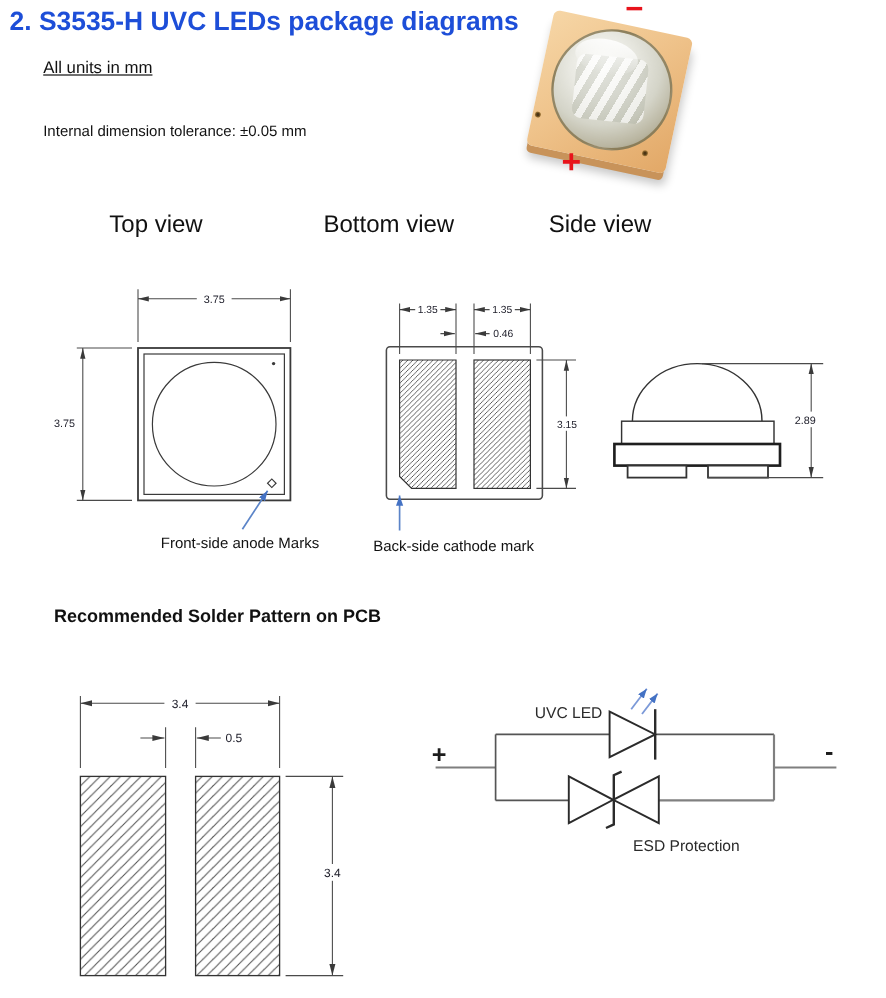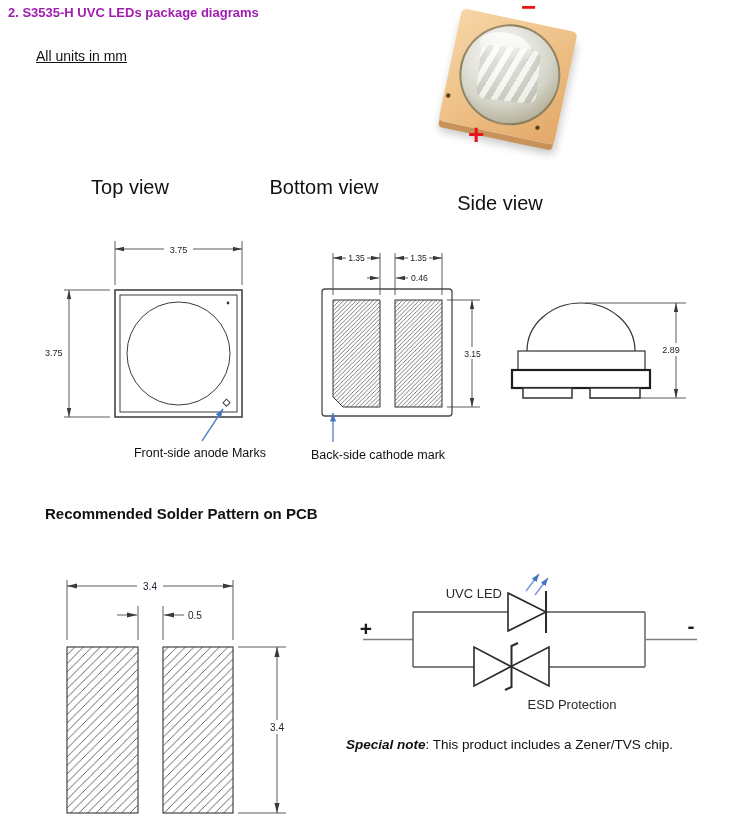--- a/index.html
+++ b/index.html
@@ -1,19 +1,19 @@
 <!DOCTYPE html>
 <html><head>
 <meta charset="utf-8">
 <style>
   html,body{margin:0;padding:0;background:#fff;}
   #page{position:relative;width:738px;height:832px;background:#ffffff;overflow:hidden;
         font-family:"Liberation Sans",sans-serif;color:#111;}
   .abs{position:absolute;}
-  .title{font-size:13px;font-weight:bold;color:#a21caf;}
+  .title{font-size:22px;font-weight:bold;color:#1d4ed8;}
   .units{font-size:14px;text-decoration:underline;}
   .tol{font-size:12.5px;}
   .viewhead{font-size:20px;transform:translateX(-50%);white-space:nowrap;}
   .sechead{font-size:15px;white-space:nowrap;}
   .note{font-size:13.5px;white-space:nowrap;}
   .note b{font-style:italic;}
   .footer{font-size:14.5px;white-space:nowrap;}
   svg text{font-family:"Liberation Sans",sans-serif;fill:#1c1c28;}
   .dim{font-size:9px;}
   .dimS{font-size:8.6px;}
@@ -40,37 +40,38 @@
   .minusmark{font-size:26px;left:521px;top:-6px;}
   .plusmark{font-size:28px;left:468px;top:121px;}
 </style>
 </head>
 <body>
 
 <div id="page">
 
   <div class="abs title" style="left:8px;top:5px;">2. S3535-H UVC LEDs package diagrams</div>
   <div class="abs units" style="left:36px;top:48px;">All units in mm</div>
+  <div class="abs tol" style="left:36px;top:102px;">Internal dimension tolerance: ±0.05 mm</div>
 
   <div class="abs" style="left:0;top:0;width:738px;height:160px;">
     <div class="mark minusmark">−</div>
     <div class="pkg">
       <div class="lens">
         <div class="stripes"></div>
         <div class="glint"></div>
       </div>
       <div class="dot" style="left:2px;top:86px;"></div>
       <div class="dot" style="left:96px;top:99px;"></div>
     </div>
     <div class="mark plusmark">+</div>
   </div>
 
   <div class="abs viewhead" style="left:130px;top:176px;">Top view</div>
   <div class="abs viewhead" style="left:324px;top:176px;">Bottom view</div>
-  <div class="abs viewhead" style="left:500px;top:192px;">Side view</div>
+  <div class="abs viewhead" style="left:500px;top:176px;">Side view</div>
 
   <svg class="abs" style="left:40px;top:235px;" width="250" height="232">
     <defs>
       <marker id="aT" markerWidth="10" markerHeight="6" refX="9" refY="2.5" orient="auto-start-reverse" markerUnits="userSpaceOnUse">
         <path d="M0,0.3 L9,2.5 L0,4.7 Z" fill="#3a3a3a"></path>
       </marker>
       <marker id="bT" markerWidth="10" markerHeight="7" refX="8.5" refY="3" orient="auto" markerUnits="userSpaceOnUse">
         <path d="M0,0 L8.5,3 L0,6 Z" fill="#4472c4"></path>
       </marker>
     </defs>
@@ -218,17 +219,14 @@
     <text class="cirlbl" x="152" y="33" text-anchor="end">UVC LED</text>
 
     <g>
       <polygon points="124,82 124,121 161,101.5" fill="#fff" stroke="#2b2b2b" stroke-width="1.6"></polygon>
       <polygon points="199,82 199,121 161,101.5" fill="#fff" stroke="#2b2b2b" stroke-width="1.6"></polygon>
       <polyline points="168,78 161.5,81 161.5,122 155,125" fill="none" stroke="#2b2b2b" stroke-width="2"></polyline>
     </g>
     <text class="cirlbl" x="222" y="144" text-anchor="middle">ESD Protection</text>
   </svg>
 
-  <div class="abs note" style="left:346px;top:737px;">
-    <b>Special note</b><span>: This product includes a Zener/TVS chip.</span>
-  </div>
 
 </div>
 
 </body></html>

